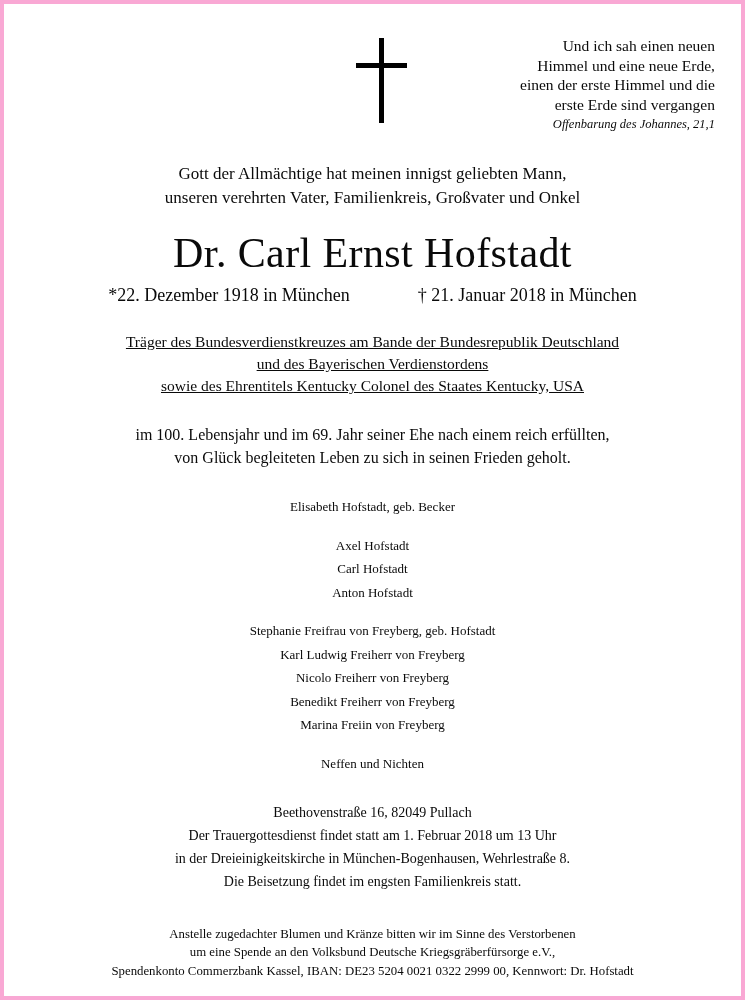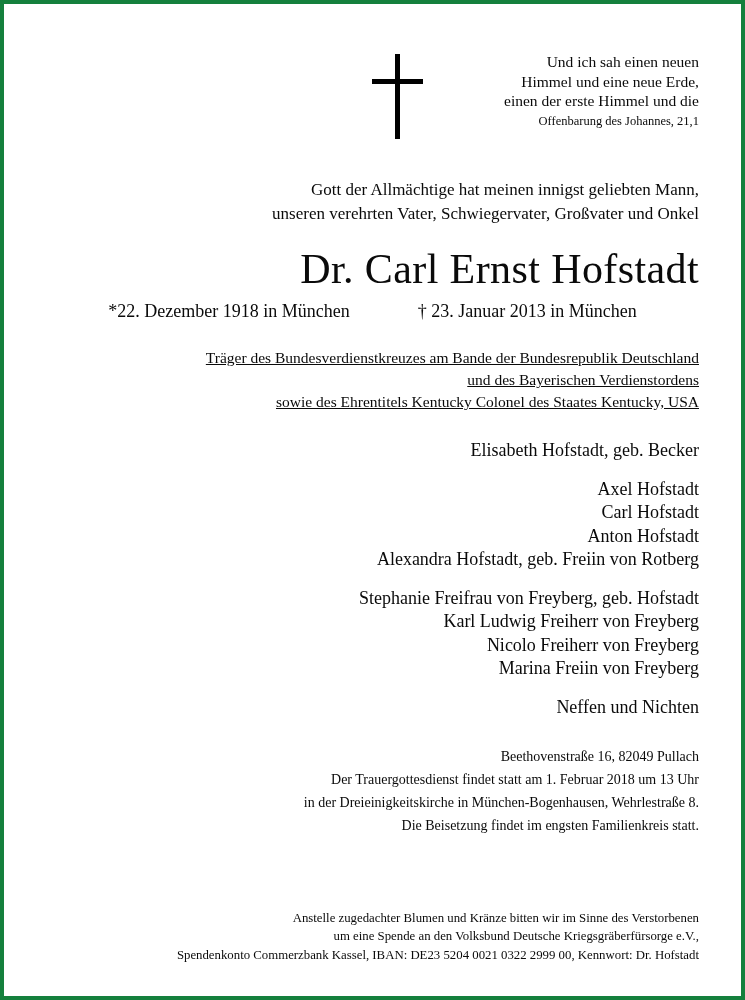--- a/index.html
+++ b/index.html
@@ -14,22 +14,22 @@
     color: #0a0a0a;
     overflow: hidden;
   }
 
   
   .notice {
     box-sizing: border-box;
     width: 745px;
     height: 1000px;
     background: #ffffff;
-    border: 4px solid #15803d;
-    padding: 16px;
+    border: 4px solid #f9a8d4;
+    padding: 0;
     position: relative;
   }
   .inner {
     box-sizing: border-box;
     width: 100%;
     height: 100%;
     padding: 14px 26px 10px 26px;
     display: flex;
     flex-direction: column;
   }
@@ -68,25 +68,26 @@
     top: 18px;
     width: 300px;
     text-align: right;
     font-size: 15.5px;
     line-height: 19.5px;
   }
   .verse .source {
     font-size: 12.5px;
     line-height: 18px;
     margin-top: 1px;
+    font-style: italic;
   }
 
   
   .block {
-    text-align: right;
+    text-align: center;
   }
   .intro {
     font-size: 17px;
     line-height: 23.5px;
     margin-top: 24px;
   }
   .deceased-name {
     font-size: 42px;
     line-height: 40px;
     font-weight: normal;
@@ -114,21 +115,21 @@
     font-size: 16px;
     line-height: 23px;
     margin-top: 26px;
   }
 
   
   .survivors {
     margin-top: 26px;
   }
   .family-group {
-    font-size: 18px;
+    font-size: 13px;
     line-height: 23.5px;
   }
   .family-group + .family-group {
     margin-top: 15px;
   }
   .family-group .member {
     white-space: nowrap;
   }
 
   
@@ -158,57 +159,62 @@
 
     <div class="header">
       <div class="cross">
         <div class="v-bar"></div>
         <div class="h-bar"></div>
       </div>
       <div class="verse">
         <div>Und ich sah einen neuen</div>
         <div>Himmel und eine neue Erde,</div>
         <div>einen der erste Himmel und die</div>
+        <div>erste Erde sind vergangen</div>
         <div class="source">Offenbarung des Johannes, 21,1</div>
       </div>
     </div>
 
     <div class="block intro">
       <div>Gott der Allmächtige hat meinen innigst geliebten Mann,</div>
-      <div>unseren verehrten Vater, Schwiegervater, Großvater und Onkel</div>
+      <div>unseren verehrten Vater, Familienkreis, Großvater und Onkel</div>
     </div>
 
     <div class="block deceased-name">Dr. Carl Ernst Hofstadt</div>
 
     <div class="dates">
       <span class="birth">*22. Dezember 1918 in München</span>
-      <span class="death">† 23. Januar 2013 in München</span>
+      <span class="death">† 21. Januar 2018 in München</span>
     </div>
 
     <div class="block honors">
       <div>Träger des Bundesverdienstkreuzes am Bande der Bundesrepublik Deutschland</div>
       <div>und des Bayerischen Verdienstordens</div>
       <div>sowie des Ehrentitels Kentucky Colonel des Staates Kentucky, USA</div>
     </div>
 
+    <div class="block tribute">
+      <div>im 100. Lebensjahr und im 69. Jahr seiner Ehe nach einem reich erfüllten,</div>
+      <div>von Glück begleiteten Leben zu sich in seinen Frieden geholt.</div>
+    </div>
 
     <div class="block survivors">
       <div class="family-group">
         <div class="member">Elisabeth Hofstadt, geb. Becker</div>
       </div>
       <div class="family-group">
         <div class="member">Axel Hofstadt</div>
         <div class="member">Carl Hofstadt</div>
         <div class="member">Anton Hofstadt</div>
-        <div class="member">Alexandra Hofstadt, geb. Freiin von Rotberg</div>
       </div>
       <div class="family-group">
         <div class="member">Stephanie Freifrau von Freyberg, geb. Hofstadt</div>
         <div class="member">Karl Ludwig Freiherr von Freyberg</div>
         <div class="member">Nicolo Freiherr von Freyberg</div>
+        <div class="member">Benedikt Freiherr von Freyberg</div>
         <div class="member">Marina Freiin von Freyberg</div>
       </div>
       <div class="family-group">
         <div class="member">Neffen und Nichten</div>
       </div>
     </div>
 
     <div class="block service">
       <div>Beethovenstraße 16, 82049 Pullach</div>
       <div>Der Trauergottesdienst findet statt am 1. Februar 2018 um 13 Uhr</div>

